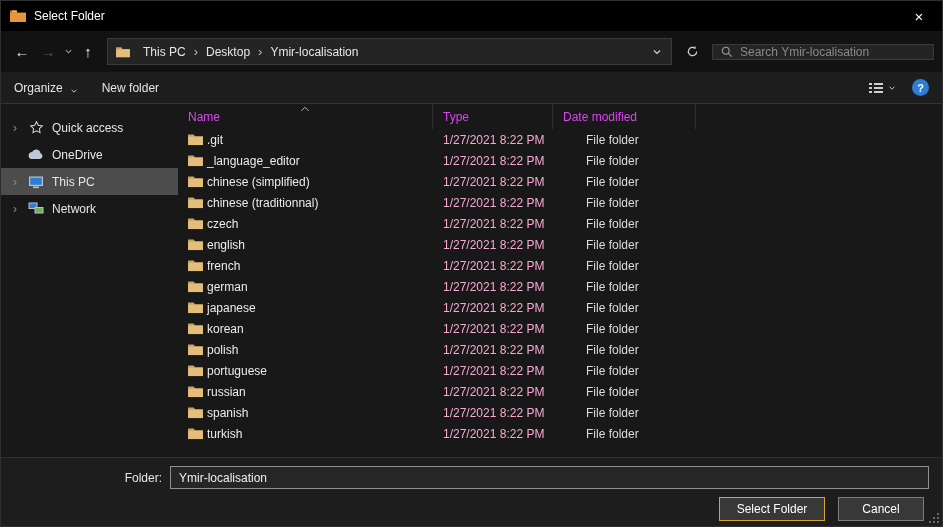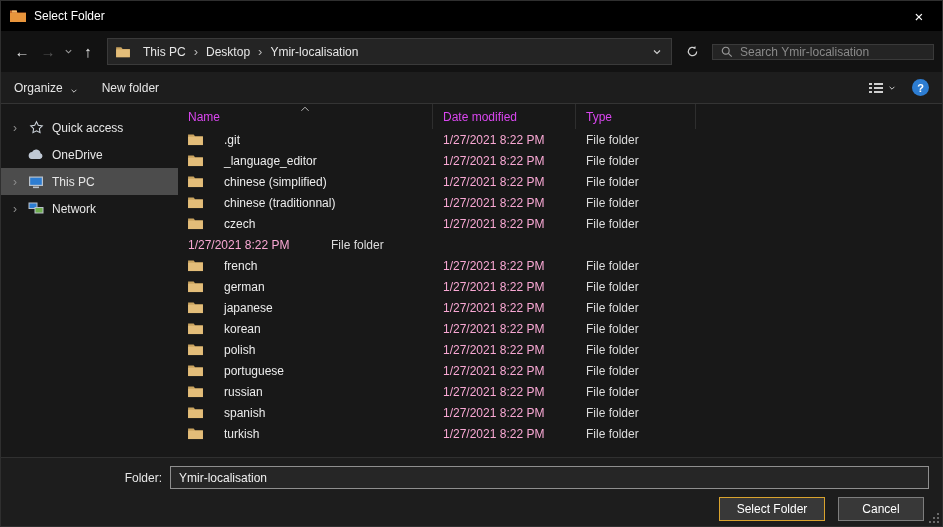--- a/index.html
+++ b/index.html
@@ -54,21 +54,21 @@
   .list-header{height:25px;flex:0 0 auto;display:flex;color:#d946ef;}
   .col{display:flex;align-items:flex-end;padding:0 8px 5px 10px;border-right:1px solid #2e2e2e;position:relative;}
   .col-name{width:255px;}
   .col-date{width:143px;}
   .col-type{width:120px;}
   .col-size{width:82px;}
   .sort-caret{position:absolute;top:2px;left:50%;transform:translateX(-50%);color:#b9b9b9;line-height:0;}
   .rows{flex:1;overflow:hidden;}
   .frow{height:21px;display:flex;align-items:center;}
   .cell{padding:0 8px 0 10px;white-space:nowrap;overflow:hidden;}
-  .cell-name{width:255px;display:flex;align-items:center;gap:21px;color:#ececec;}
+  .cell-name{width:255px;display:flex;align-items:center;gap:4px;color:#ececec;}
   .cell-date{width:143px;color:#f9a8d4;}
   .cell-type{width:120px;color:#dcdcdc;}
   .cell-size{width:82px;color:#dcdcdc;}
   
   .footer{flex:0 0 auto;height:69px;background:#1d1d1d;border-top:1px solid #303030;display:flex;flex-direction:column;padding:8px 13px 20px 13px;gap:8px;}
   .folder-row{display:flex;align-items:center;gap:8px;}
   .folder-label{width:148px;text-align:right;color:#e6e6e6;}
   .folder-input{flex:1;height:23px;background:#262626;border:1px solid #8f8f8f;color:#f0f0f0;padding:0 8px;font:inherit;outline:none;}
   .button-row{display:flex;justify-content:flex-end;gap:13px;padding-right:5px;}
   .btn{height:24px;background:#383838;border:1px solid #7d7d7d;color:#fff;display:flex;align-items:center;justify-content:center;padding:0 14px;font:inherit;min-width:86px;}
@@ -219,26 +219,26 @@
     <div class="list">
       <div class="list-header">
         <div class="col col-name">
           <span class="sort-caret">
             <svg width="9" height="6" viewBox="0 0 10 6">
                 <path d="M1 5 5 1 9 5" fill="none" stroke="currentColor" stroke-width="1.1"></path>
               </svg>
           </span>
           <span>Name</span>
         </div>
+        <div class="col col-type">
+          <span>Type</span>
+        </div>
         <div class="col col-date">
           <span>Date modified</span>
         </div>
-        <div class="col col-type">
-          <span>Type</span>
-        </div>
       </div>
       <div class="rows">
           <div class="frow">
     <span class="cell cell-name">
       <svg width="15" height="13" viewBox="0 0 16 14">
         <path d="M0 1.5h6l1.5 2H16V13H0z" style="fill:var(--folder-tab)"></path>
         <path d="M0 4h16v9H0z" style="fill:var(--folder)"></path>
       </svg>
       <span>.git</span>
     </span>
@@ -288,20 +288,27 @@
         <path d="M0 1.5h6l1.5 2H16V13H0z" style="fill:var(--folder-tab)"></path>
         <path d="M0 4h16v9H0z" style="fill:var(--folder)"></path>
       </svg>
       <span>czech</span>
     </span>
     <span class="cell cell-date">1/27/2021 8:22 PM</span>
     <span class="cell cell-type">File folder</span>
     <span class="cell cell-size"></span>
   </div>
           <div class="frow">
+    <span class="cell cell-name">
+      <svg width="15" height="13" viewBox="0 0 16 14">
+        <path d="M0 1.5h6l1.5 2H16V13H0z" style="fill:var(--folder-tab)"></path>
+        <path d="M0 4h16v9H0z" style="fill:var(--folder)"></path>
+      </svg>
+      <span>english</span>
+    </span>
     <span class="cell cell-date">1/27/2021 8:22 PM</span>
     <span class="cell cell-type">File folder</span>
     <span class="cell cell-size"></span>
   </div>
           <div class="frow">
     <span class="cell cell-name">
       <svg width="15" height="13" viewBox="0 0 16 14">
         <path d="M0 1.5h6l1.5 2H16V13H0z" style="fill:var(--folder-tab)"></path>
         <path d="M0 4h16v9H0z" style="fill:var(--folder)"></path>
       </svg>

